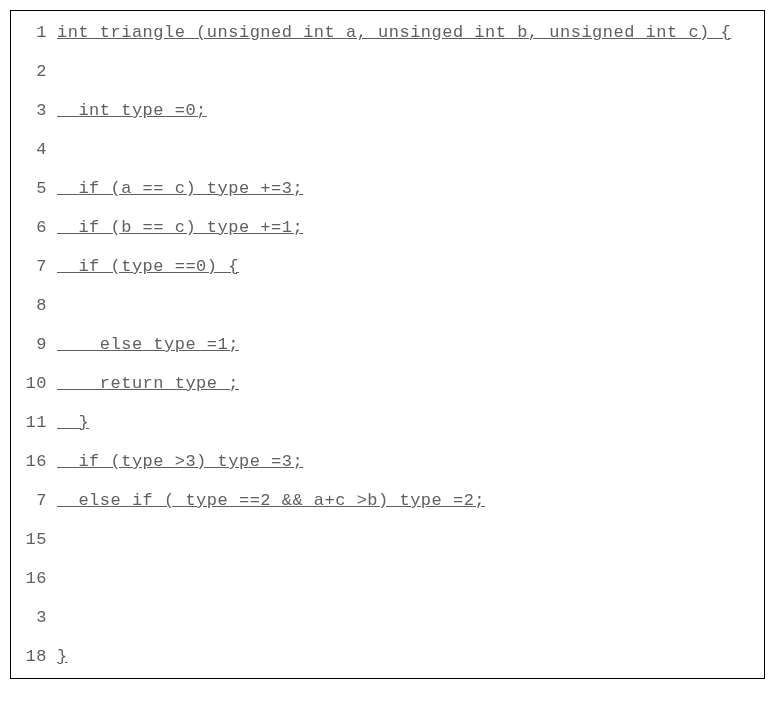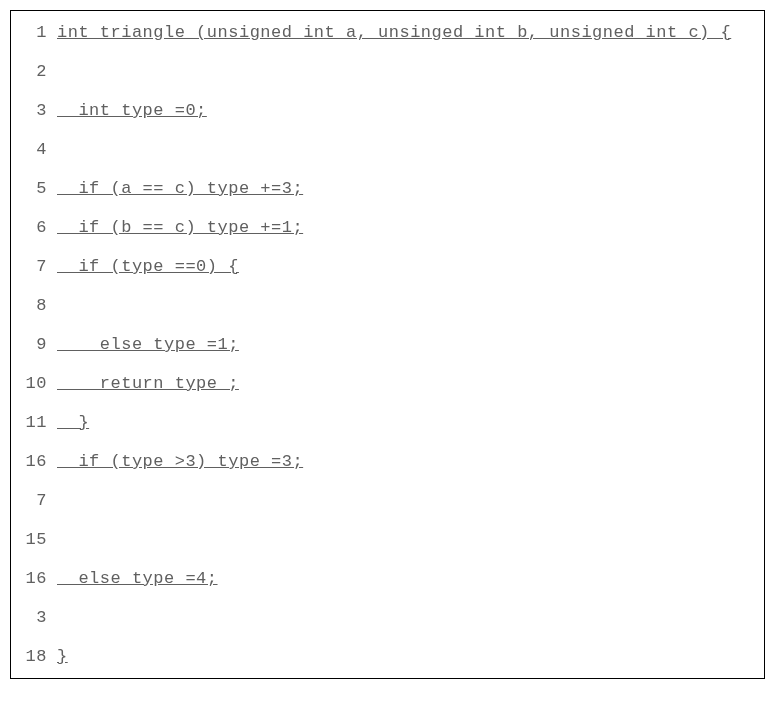--- a/index.html
+++ b/index.html
@@ -86,27 +86,27 @@
   <div class="row">
     <span class="line-num">11</span>
     <span class="code-col">  }</span>
   </div>
   <div class="row">
     <span class="line-num">16</span>
     <span class="code-col">  if (type &gt;3) type =3;</span>
   </div>
   <div class="row">
     <span class="line-num">7</span>
+    <span class="code-col">  else if ( type ==2 &amp;&amp; a+c &gt;b) type =2;</span>
   </div>
   <div class="row">
     <span class="line-num">15</span>
   </div>
   <div class="row">
     <span class="line-num">16</span>
-    <span class="code-col">  else type =4;</span>
   </div>
   <div class="row">
     <span class="line-num">3</span>
   </div>
   <div class="row">
     <span class="line-num">18</span>
     <span class="code-col">}</span>
   </div>
 </div>
 

